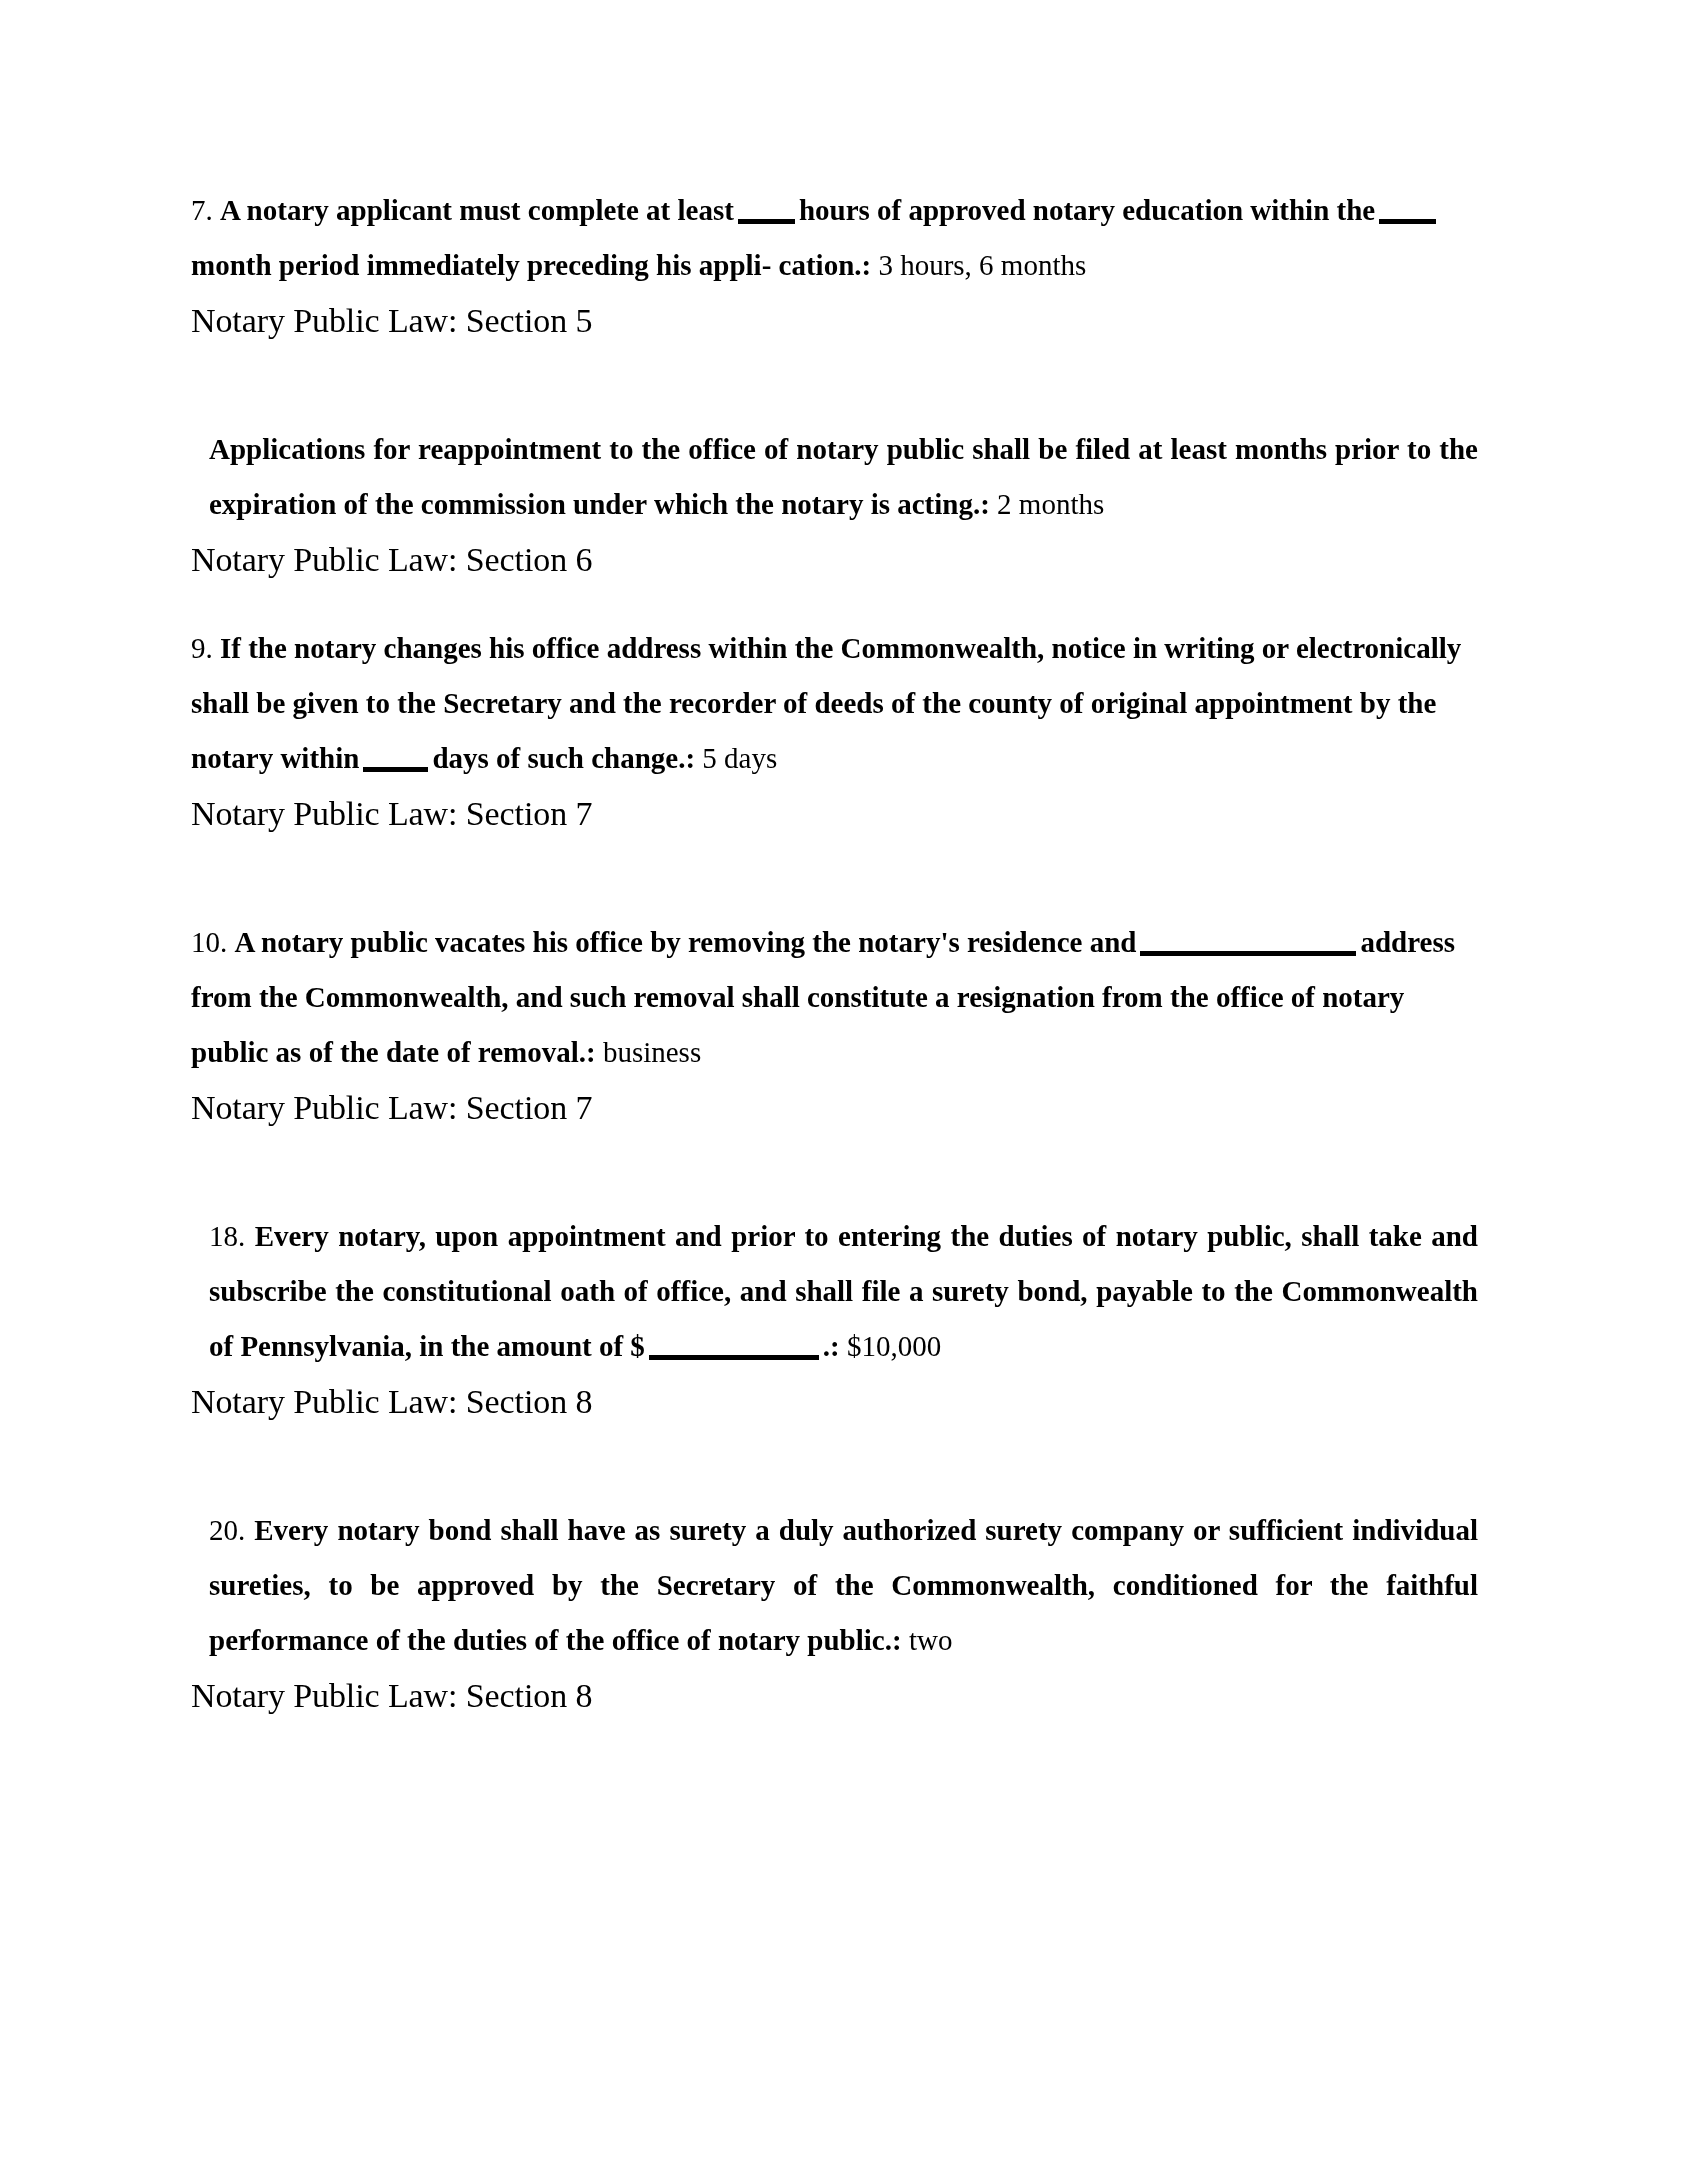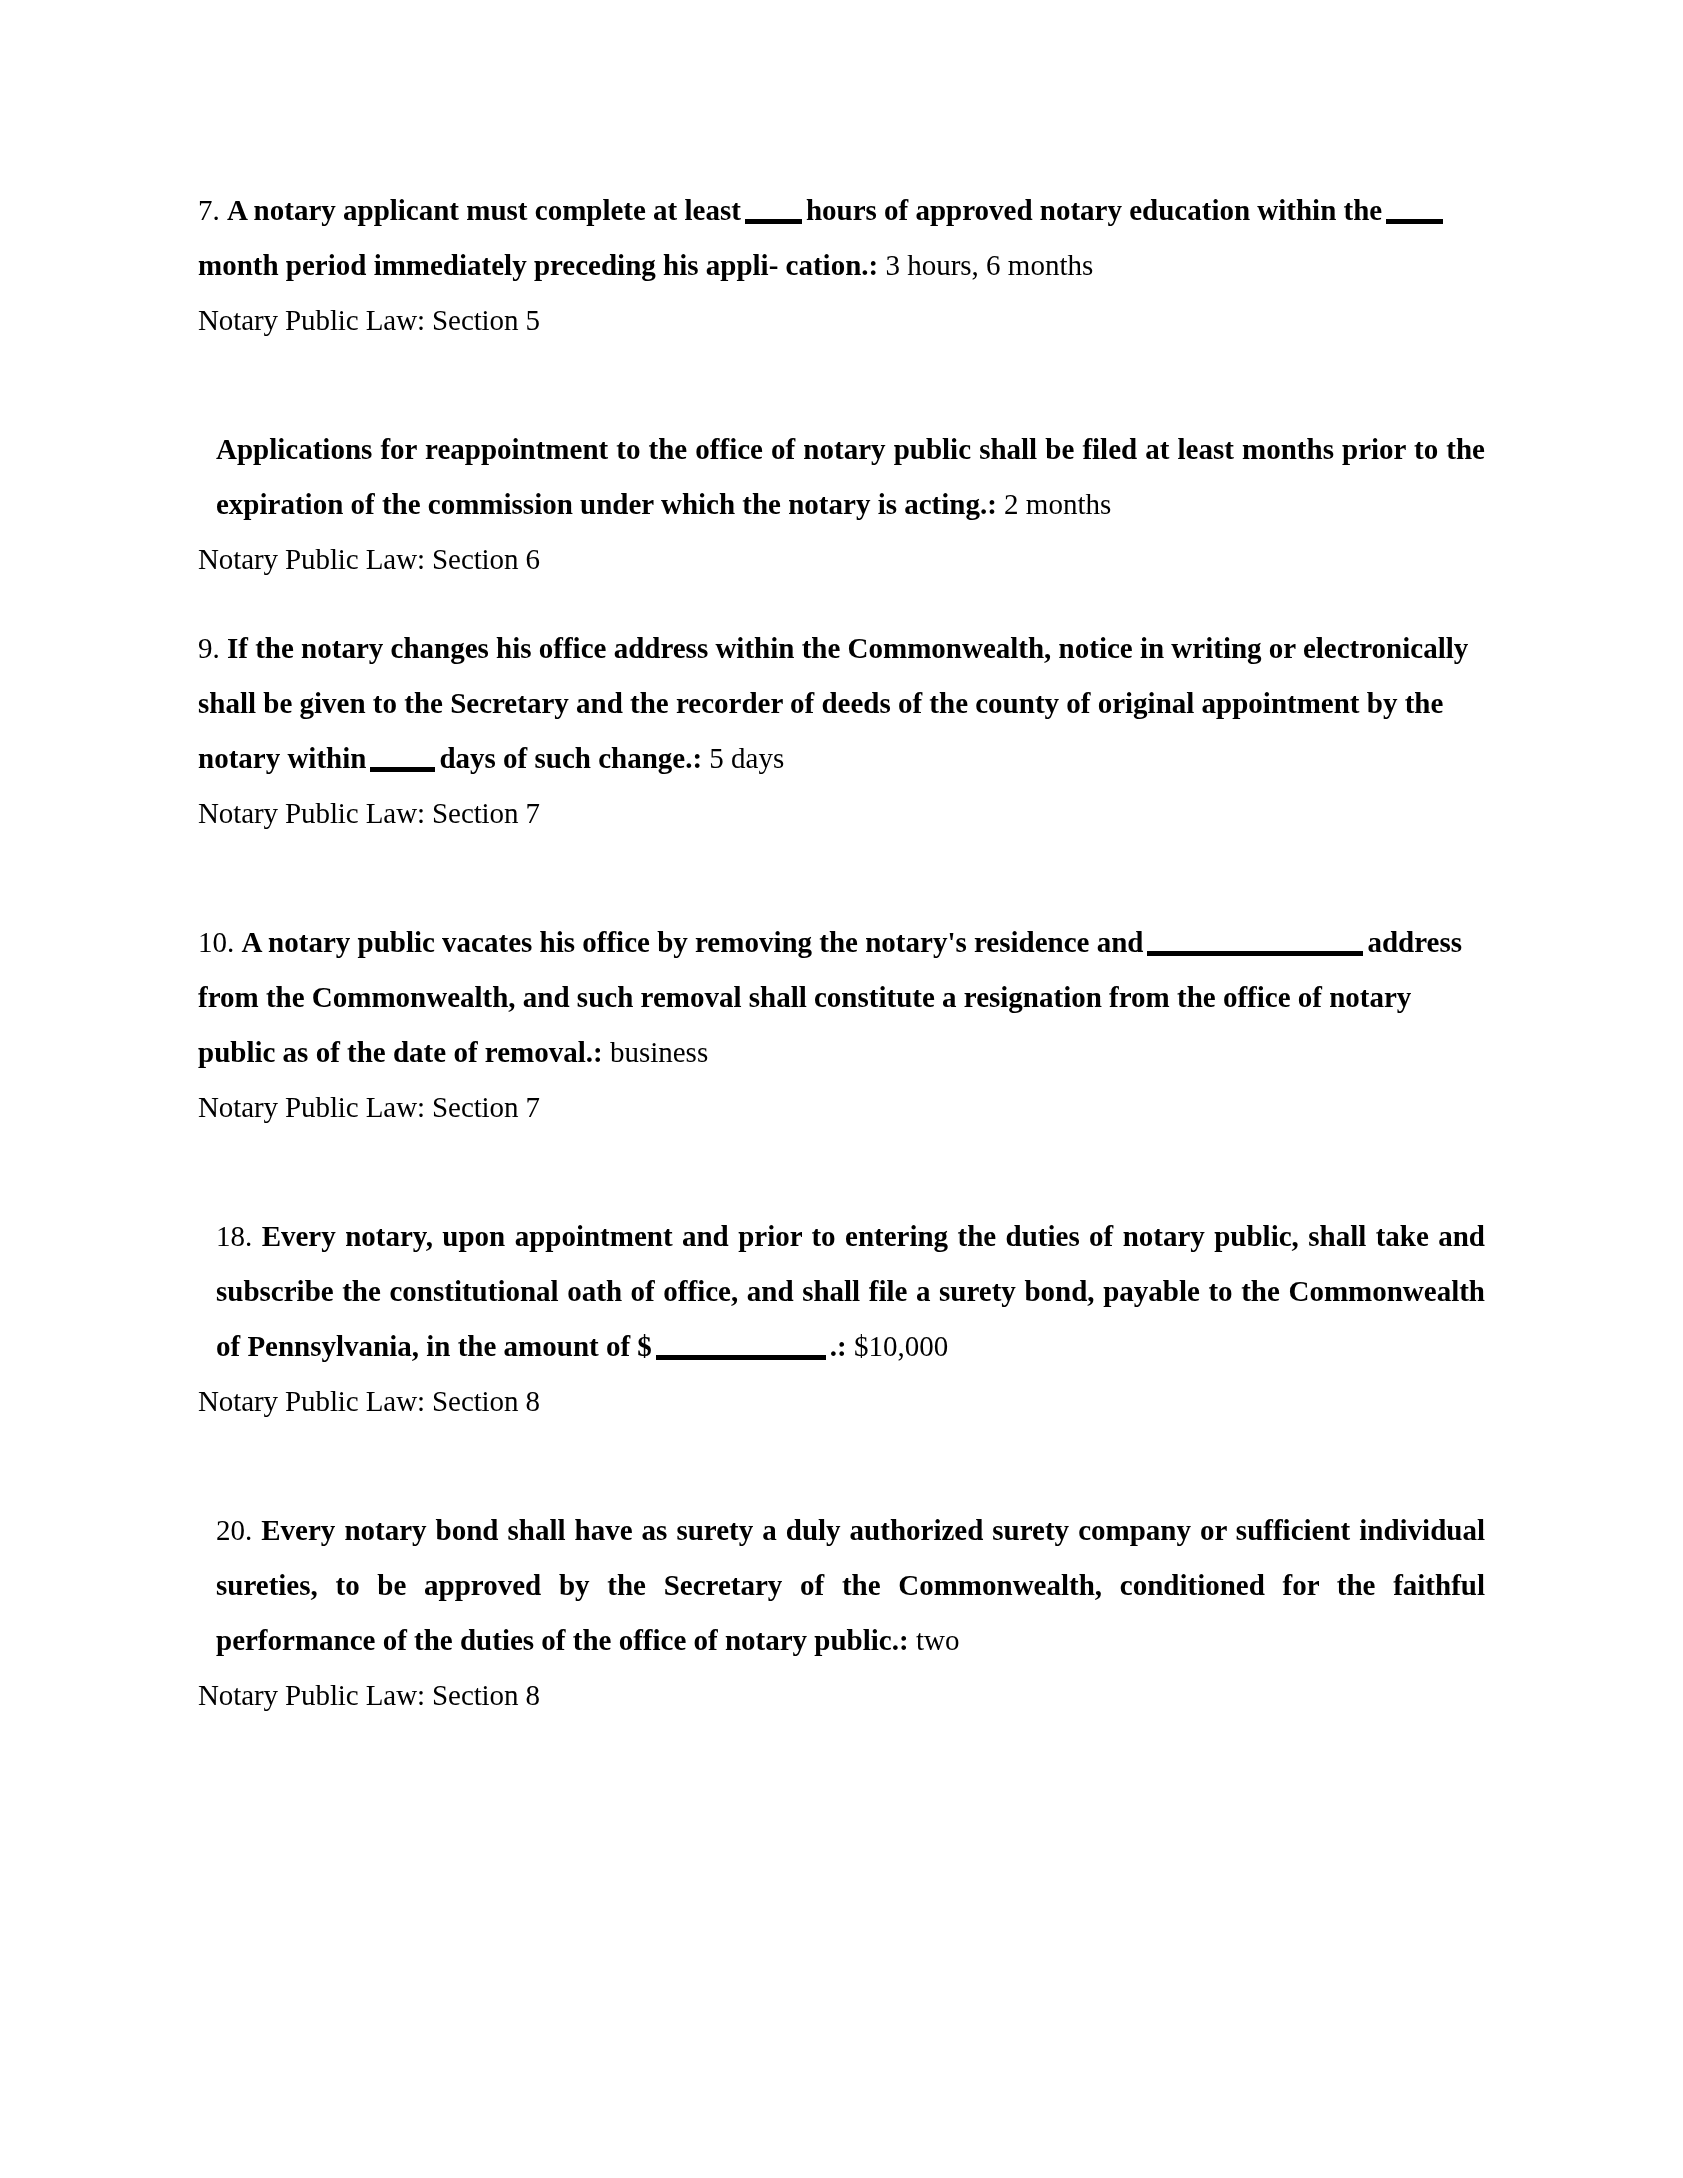--- a/index.html
+++ b/index.html
@@ -15,21 +15,21 @@
     height: 2178px;
     background: #ffffff;
     margin: 0 auto;
     overflow: hidden;
     font-family: "Liberation Serif", "DejaVu Serif", serif;
     color: #000000;
   }
 
   .content {
     position: absolute;
-    left: 198px;
+    left: 191px;
     top: 183px;
     width: 1287px;
     font-family: Liberation Serif, serif;
   }
 
   
   .qa-block {
     margin: 0 0 34px 0;
   }
 
@@ -61,21 +61,21 @@
     font-weight: normal;
   }
 
   
   .ans {
     font-weight: normal;
   }
 
   
   .cite {
-    font-size: 29px;
+    font-size: 34px;
     line-height: 55px;
     font-weight: normal;
     letter-spacing: -0.1px;
   }
 
   
   .blank {
     display: inline-block;
     border-bottom: 5px solid #000000;
     vertical-align: -4px;

